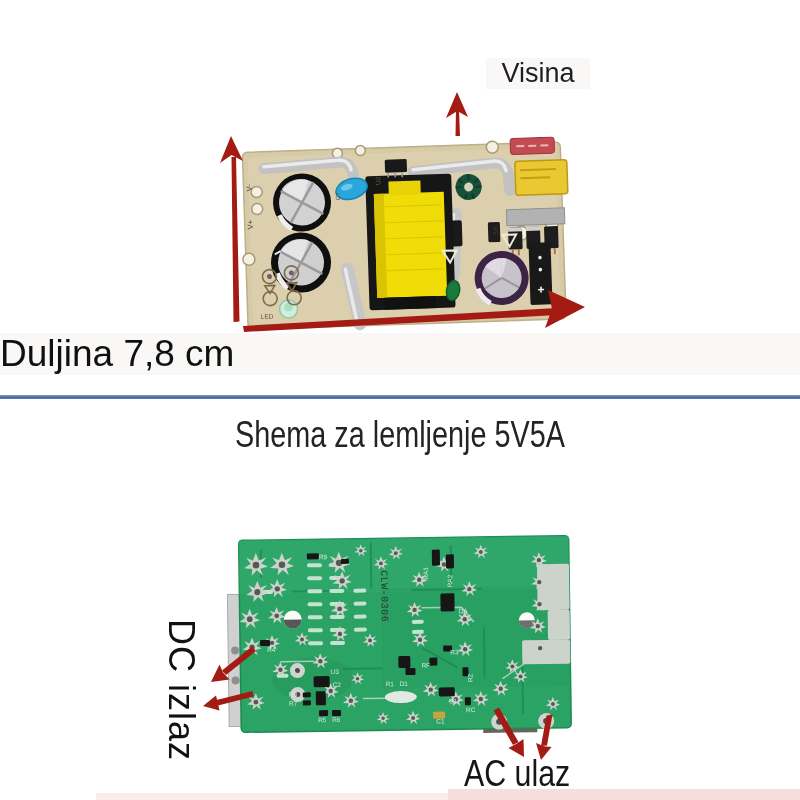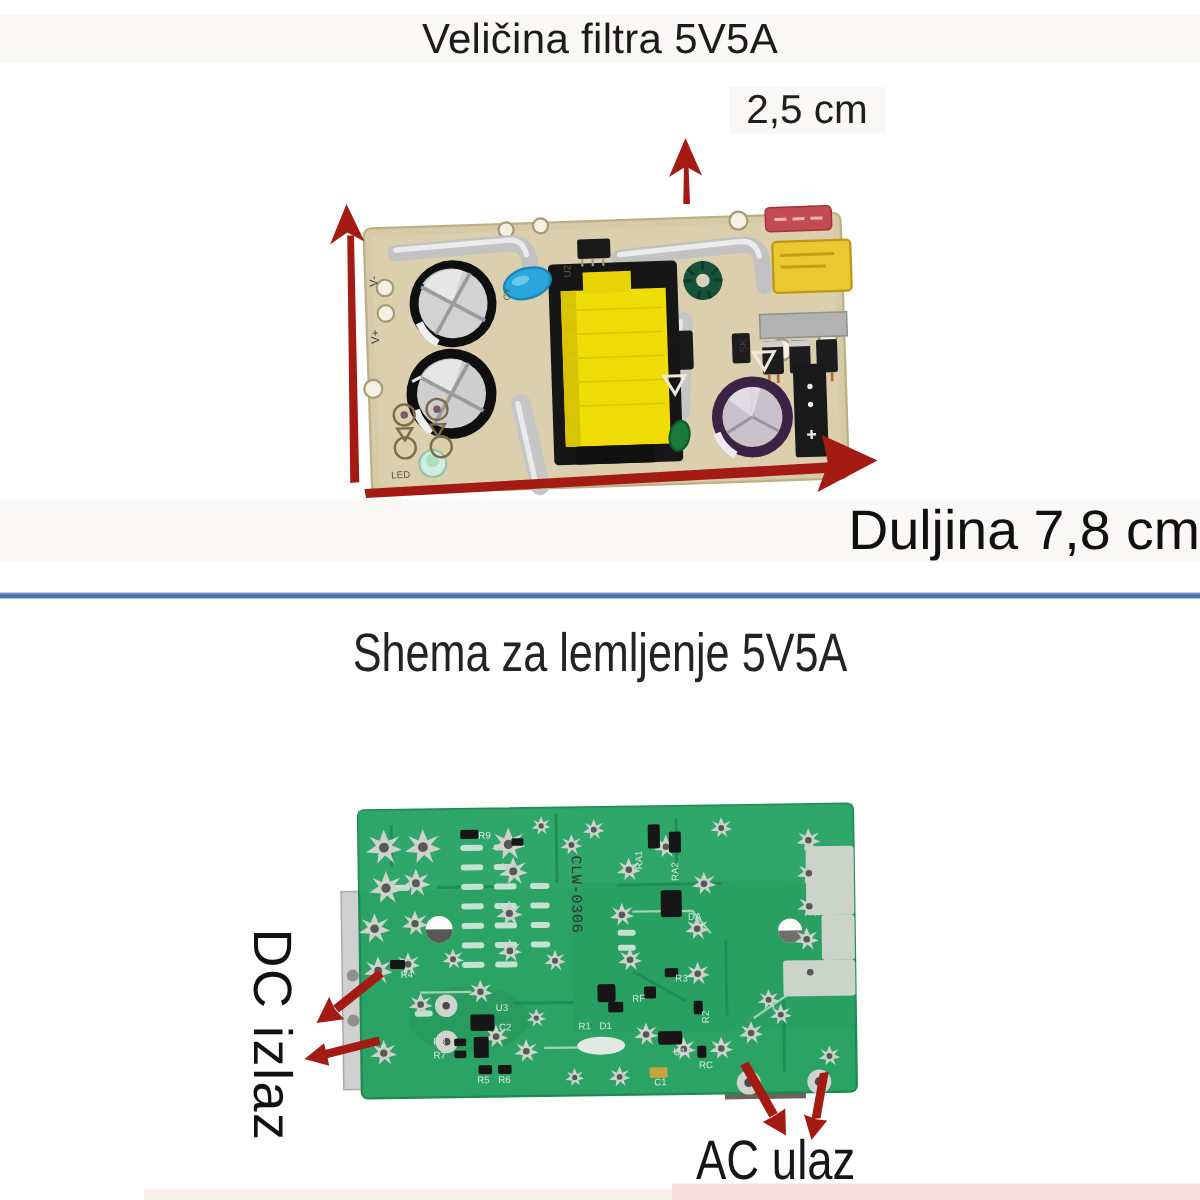--- a/index.html
+++ b/index.html
@@ -3,39 +3,38 @@
 <meta charset="utf-8">
 <style>
   html,body{margin:0;padding:0;}
   body{width:800px;height:800px;background:#ffffff;font-family:"Liberation Sans",sans-serif;overflow:hidden;}
   #page{position:relative;width:800px;height:800px;background:#fff;}
   .abs{position:absolute;}
   .softbg{background:rgba(244,243,241,0.55);}
   #top-title{left:0;right:0;top:10px;text-align:center;font-size:28px;color:#1b1b1b;letter-spacing:.2px;}
   #visina-block{left:486px;top:58px;width:104px;text-align:center;font-size:27px;line-height:1.14;color:#1e1e1e;}
   #sirina-label{left:184px;top:101px;font-size:23px;color:#1e1e1e;}
-  #duljina-label{left:0;right:0;top:333px;text-align:right;font-size:37px;color:#101010;}
+  #duljina-label{left:0;right:0;top:333px;text-align:left;font-size:37px;color:#101010;}
   #divider{left:0;top:395px;width:800px;height:4px;background:linear-gradient(180deg,#8ba3cb 0%,#42689f 55%,#5d7fb4 100%);}
   #bottom-title{left:0;right:0;top:414px;text-align:center;font-size:36px;color:#232323;transform:scaleX(0.80);transform-origin:50% 50%;}
   #dc-label{left:160px;top:619px;font-size:36px;color:#111;writing-mode:vertical-rl;letter-spacing:1px;}
   #ac-label{left:464px;top:753px;font-size:37px;color:#161616;transform:scaleX(0.82);transform-origin:0 0;white-space:nowrap;}
   #pink-strip-1{left:448px;top:789px;width:352px;height:11px;background:#f4d8d8;opacity:.85;}
   #pink-strip-2{left:96px;top:793px;width:352px;height:7px;background:#fbecec;}
   svg{display:block;}
   .noptr{pointer-events:none;}
 </style>
 </head>
 <body>
 
 <div id="page">
 
-  <div id="top-title" class="abs softbg">Veličina filtra 5V5A</div>
 
   <div id="visina-block" class="abs softbg">
-    <div>2,5 cm</div>
+    <div>Visina</div>
   </div>
 
   <div id="duljina-label" class="abs softbg">Duljina 7,8 cm</div>
 
   <svg class="abs noptr" style="left:222px;top:122px;" width="372" height="212" viewBox="0 0 372 212">
     <g transform="rotate(-1.9 186 108)">
       <g transform="translate(0,4)">
 
         <rect x="23" y="21" width="318" height="177" rx="5" fill="#d9cead" stroke="#bcae87" stroke-width="1.5"></rect>
         <rect x="23" y="21" width="318" height="177" rx="5" fill="#c9ba92" opacity="0.18"></rect>

